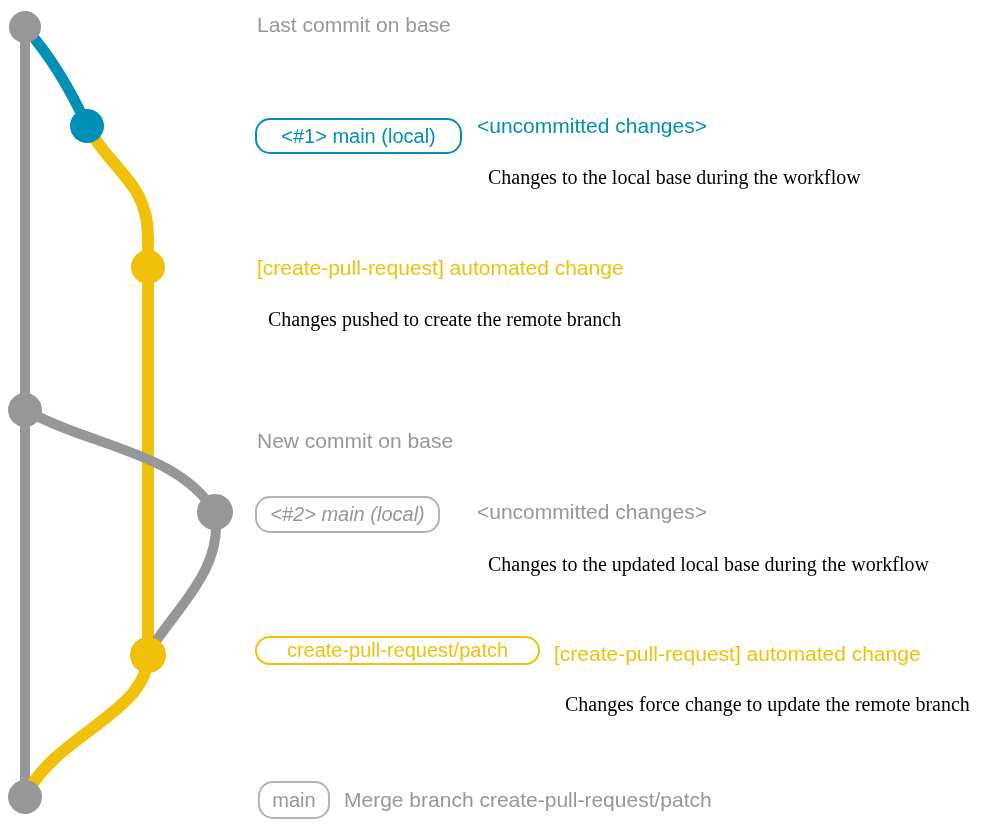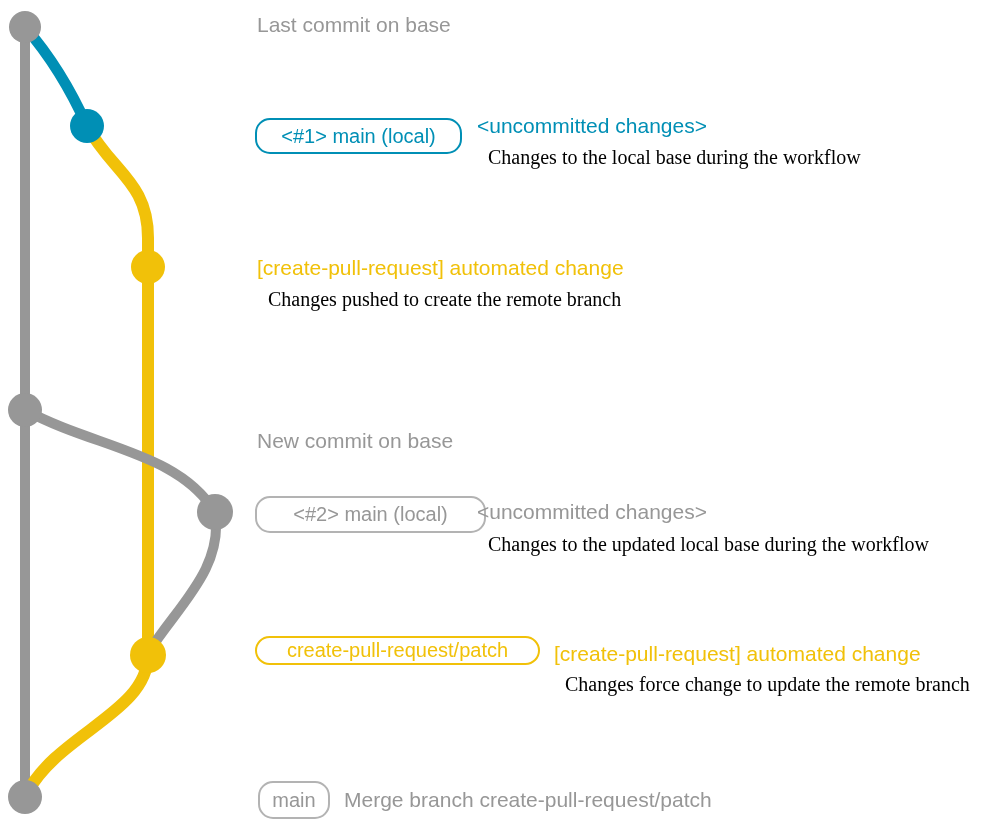--- a/index.html
+++ b/index.html
@@ -12,21 +12,21 @@
   .stroke-blue{stroke:var(--blue);fill:none;}
   .stroke-yellow{stroke:var(--yellow);fill:none;}
   .dot-gray{fill:var(--gray);}
   .dot-blue{fill:var(--blue);}
   .dot-yellow{fill:var(--yellow);}
   .abs{position:absolute;white-space:nowrap;}
   .msg{font-size:21px;line-height:24px;}
   .msg-gray{color:var(--gray);}
   .msg-blue{color:var(--blue);}
   .msg-yellow{color:var(--yellow);}
-  .caption{font-family:"Liberation Serif",serif;font-size:20px;line-height:22px;color:#000;}
+  .caption{font-family:"Liberation Serif",serif;font-size:20px;line-height:22px;color:#000;margin-top:20px;}
   .branch-box{
     box-sizing:border-box;display:flex;align-items:center;justify-content:center;
     border-radius:15px;font-size:20px;background:#fff;
   }
   .box-blue{border:2px solid var(--blue);color:var(--blue);margin-top:8px;}
   .box-gray{border:2px solid var(--graybox);color:var(--gray);}
   .box-yellow{border:2px solid var(--yellow);color:var(--yellow);}
 </style>
 </head>
 <body>
@@ -56,21 +56,21 @@
 
 <div class="abs branch-box box-blue" style="left:255px;top:110px;width:207px;height:36px;">&lt;#1&gt; main (local)</div>
 <div class="abs msg msg-blue" style="left:477px;top:114px;">&lt;uncommitted changes&gt;</div>
 <div class="abs caption" style="left:488px;top:146px;">Changes to the local base during the workflow</div>
 
 <div class="abs msg msg-yellow" style="left:257px;top:256px;">[create-pull-request] automated change</div>
 <div class="abs caption" style="left:268px;top:288px;">Changes pushed to create the remote branch</div>
 
 <div class="abs msg msg-gray" style="left:257px;top:400px;margin-top:29px;">New commit on base</div>
 
-<div class="abs branch-box box-gray" style="left:255px;top:496px;width:231px;height:37px;">&lt;#2&gt; main (local)</div>
+<div class="abs branch-box box-gray" style="left:255px;top:496px;width:185px;height:37px;font-style:italic;">&lt;#2&gt; main (local)</div>
 <div class="abs msg msg-gray" style="left:477px;top:500px;">&lt;uncommitted changes&gt;</div>
 <div class="abs caption" style="left:488px;top:533px;">Changes to the updated local base during the workflow</div>
 
 <div class="abs branch-box box-yellow" style="left:255px;top:636px;width:285px;height:29px;">create-pull-request/patch</div>
 <div class="abs msg msg-yellow" style="left:554px;top:642px;">[create-pull-request] automated change</div>
 <div class="abs caption" style="left:565px;top:673px;">Changes force change to update the remote branch</div>
 
 <div class="abs branch-box box-gray" style="left:258px;top:781px;width:72px;height:38px;">main</div>
 <div class="abs msg msg-gray" style="left:344px;top:788px;">Merge branch create-pull-request/patch</div>
 

